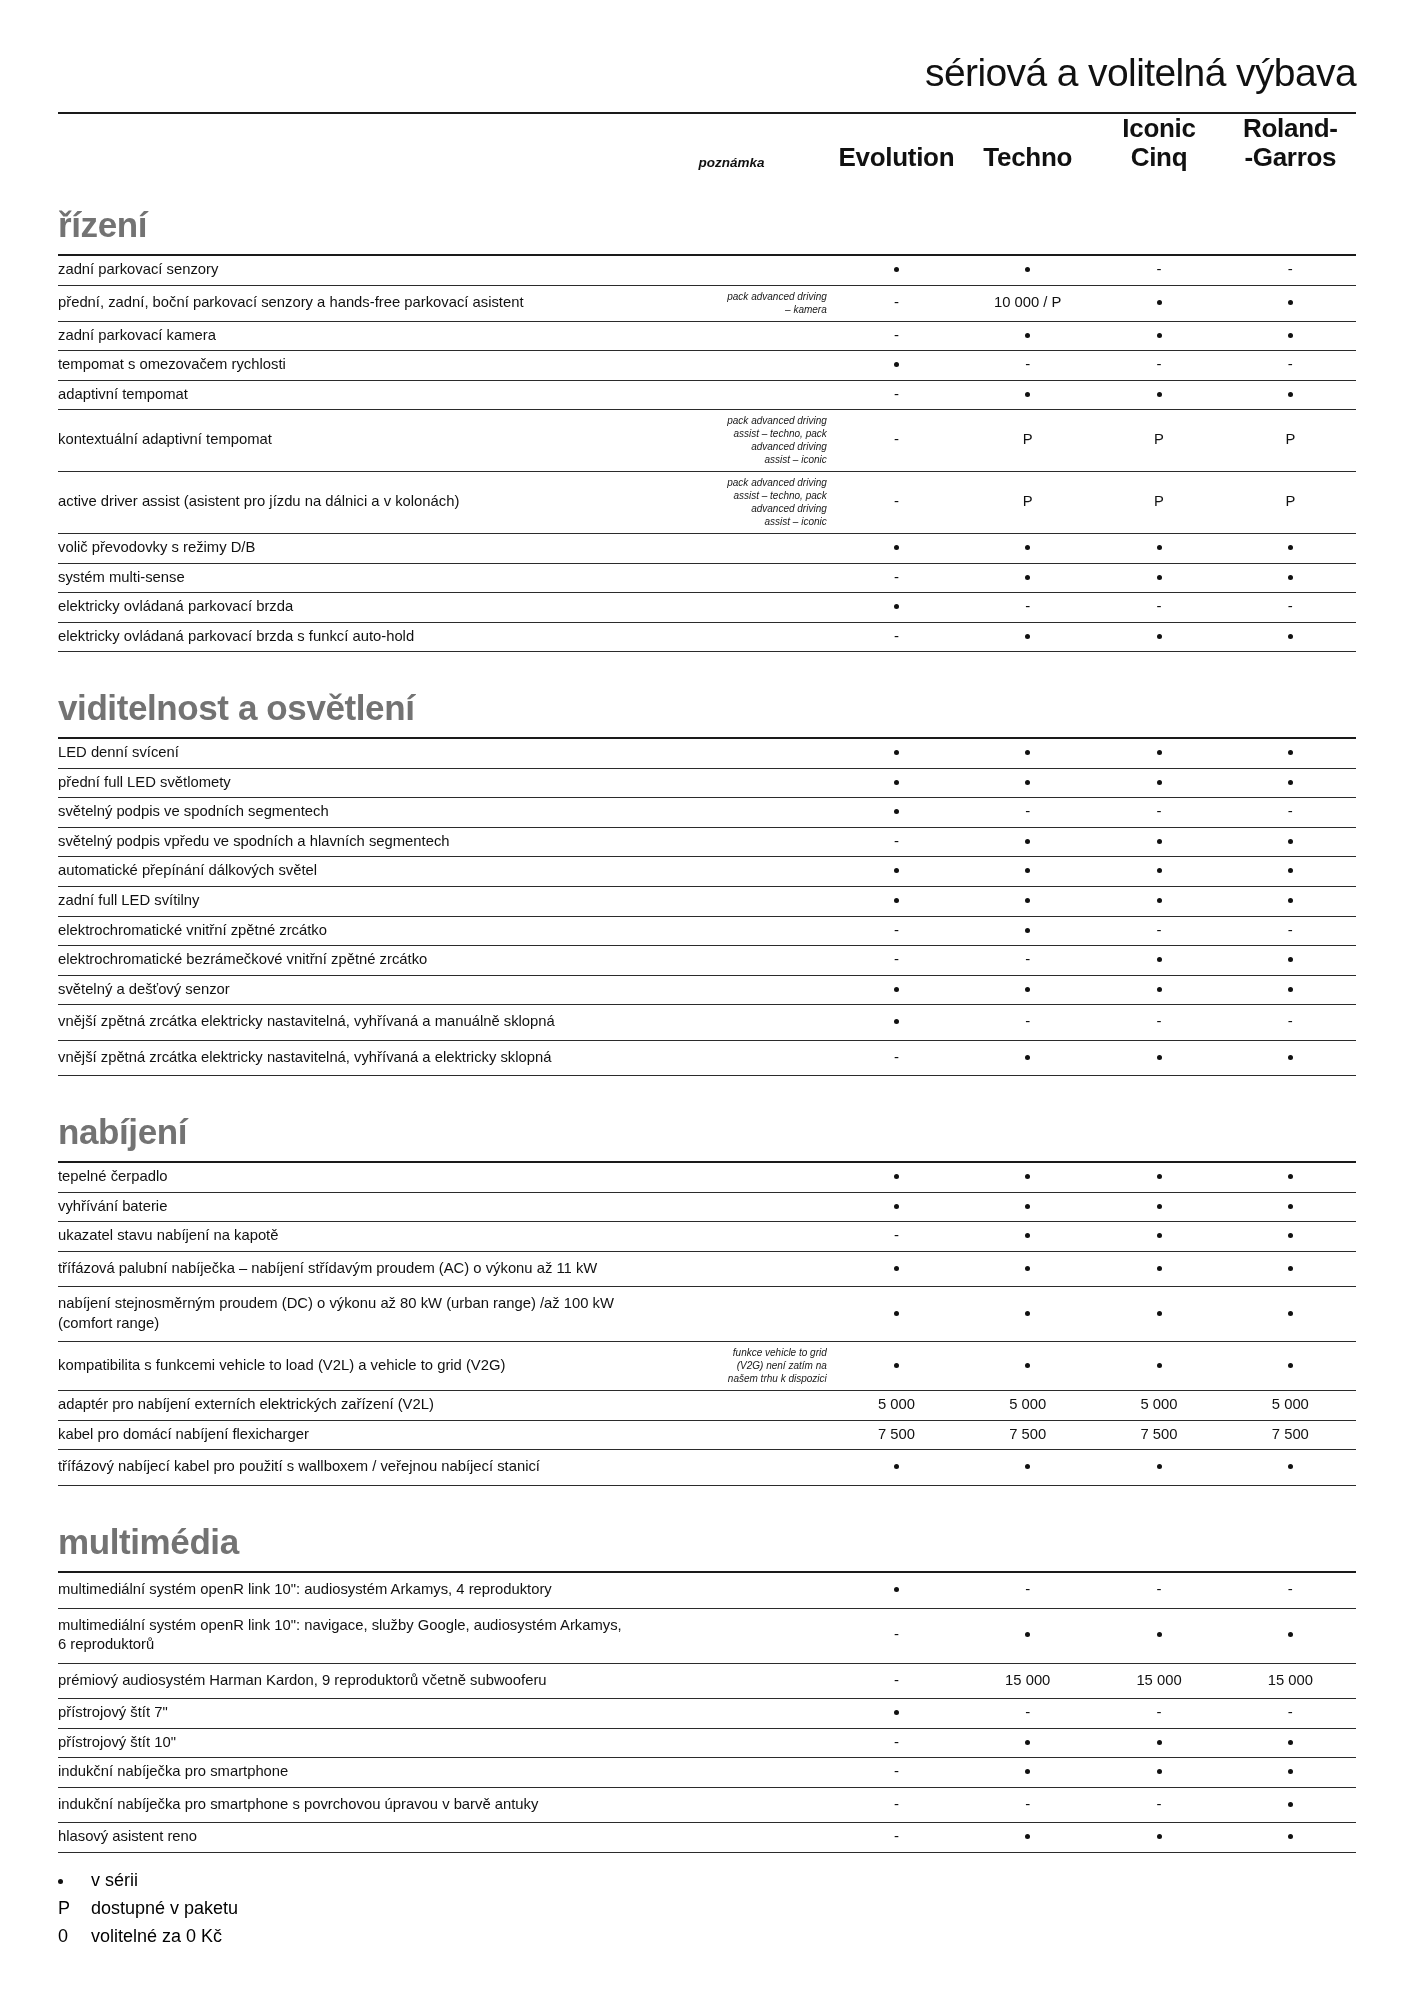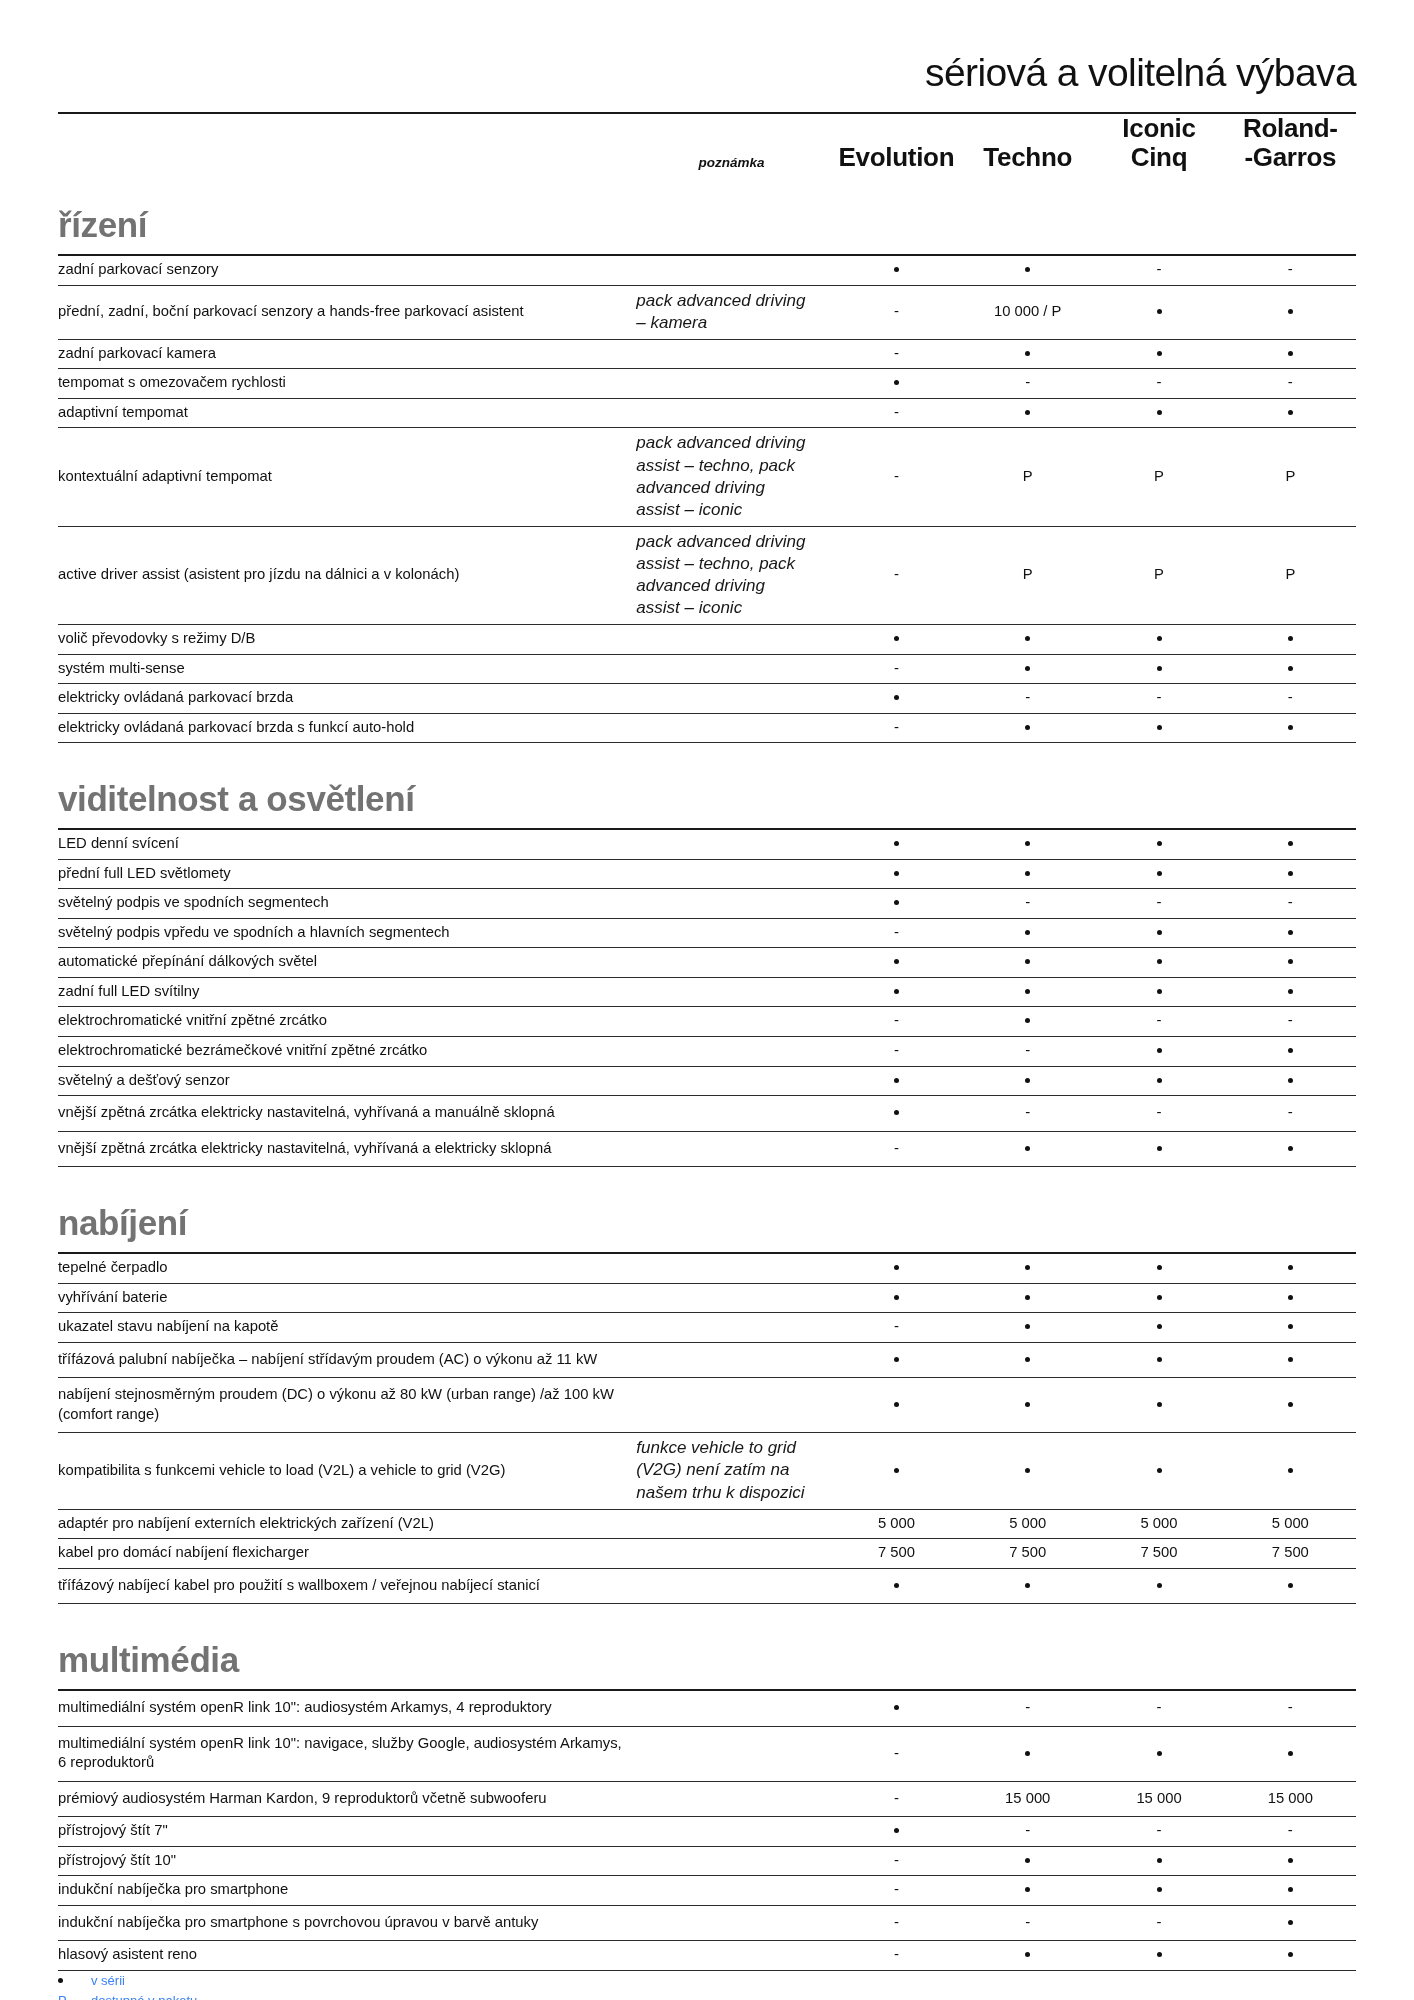--- a/index.html
+++ b/index.html
@@ -88,23 +88,23 @@
     line-height: 1.32;
     color: #111;
     padding: 4px 0 5px 0;
     vertical-align: middle;
   }
   tbody tr.data > td.name {
     text-align: left;
     padding-right: 10px;
   }
   tbody tr.data > td.note {
-    text-align: left;
+    text-align: right;
     font-style: italic;
-    font-size: 17px;
+    font-size: 10px;
     line-height: 1.30;
     color: #171717;
     padding: 4px 4px 5px 4px;
   }
   tbody tr.data > td.val {
     text-align: center;
     font-size: 14.8px;
     white-space: nowrap;
   }
   
@@ -122,23 +122,24 @@
     line-height: 1;
     color: #111;
   }
 
   tr.data.h2 > td { padding-top: 7px; padding-bottom: 8px; }
   tr.data.h3 > td { padding-top: 10px; padding-bottom: 11px; }
   tr.data.h4 > td { padding-top: 13px; padding-bottom: 14px; }
 
   
   .legend {
-    font-size: 13px;
+    margin-top: 14px;
+    font-size: 18px;
     line-height: 1.55;
-    color: #3b82f6;
+    color: #000000;
   }
   .legend-row { display: flex; }
   .legend-key {
     width: 33px;
     flex: 0 0 33px;
     text-align: left;
   }
   .legend-key .dot { vertical-align: 2px; }
   .legend-text { }
 </style>

